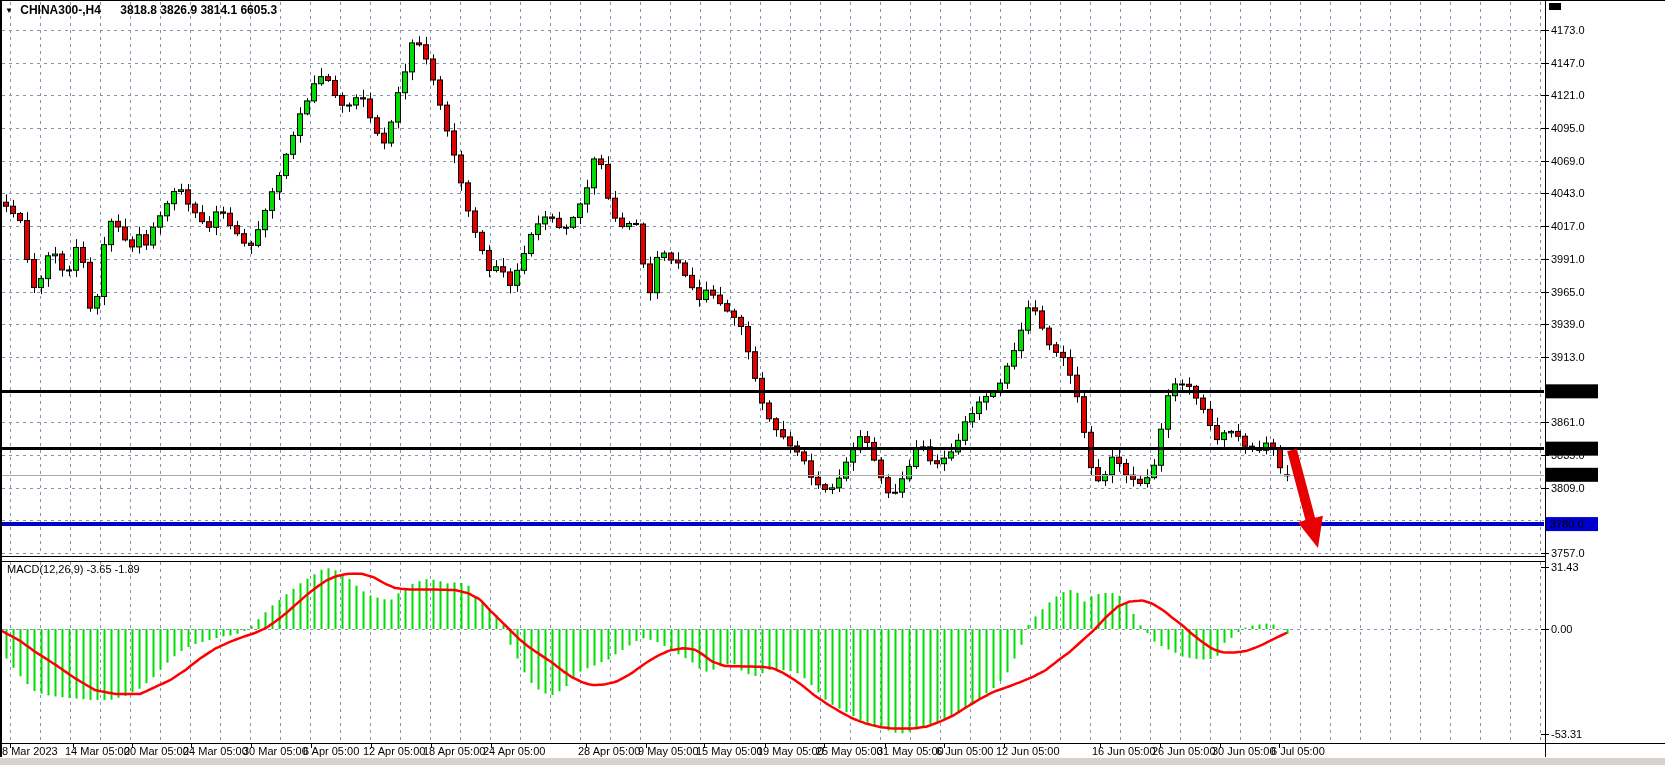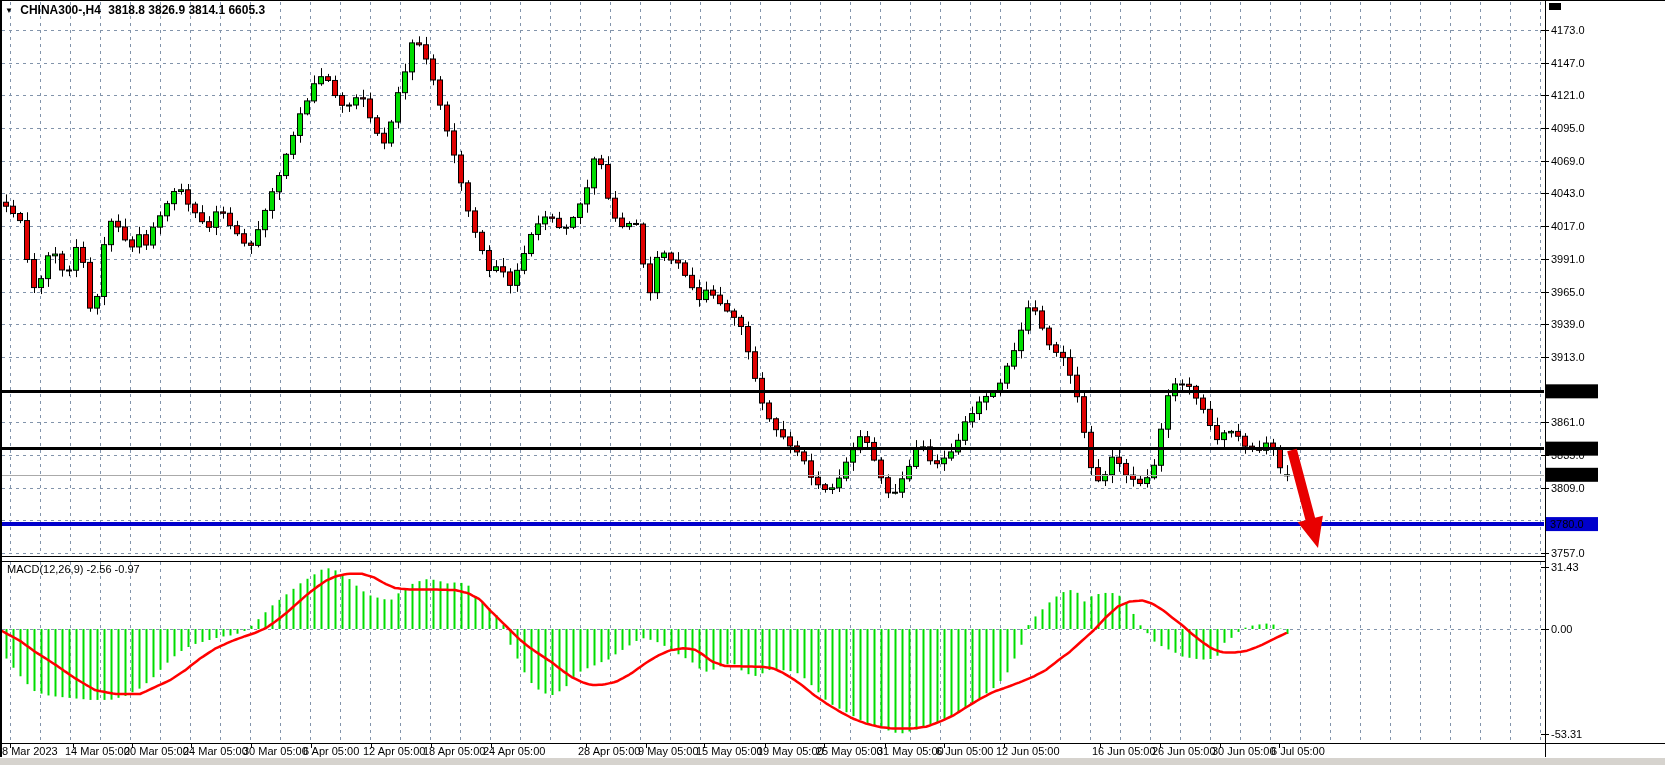--- a/index.html
+++ b/index.html
@@ -5,21 +5,21 @@
   html,body{margin:0;padding:0;background:#fff;}
   .chart-window{
     position:relative;width:1665px;height:765px;background:#ffffff;
     font-family:"Liberation Sans",sans-serif;overflow:hidden;
   }
   .ohlc-header{
     position:absolute;left:5px;top:3px;z-index:5;
     font-size:12px;font-weight:bold;color:#000;white-space:nowrap;
   }
   .ohlc-header .tri{font-size:8px;vertical-align:1px;margin-right:4px;}
-  .ohlc-header .sym{margin-right:4px;text-align:center;}
+  .ohlc-header .sym{margin-right:16px;text-align:center;}
   .macd-title{
     position:absolute;left:7px;top:563px;z-index:5;
     font-size:11px;color:#000;white-space:nowrap;
   }
   svg text{font-family:"Liberation Sans",sans-serif;font-size:11px;fill:#000;}
 </style>
 </head>
 <body>
 
 <div class="chart-window">
@@ -816,15 +816,15 @@
       <rect x="0" y="758" width="1665" height="7" fill="#d6d3ce"></rect>
     </svg>
 
   <div class="ohlc-header">
     <span class="tri">▼</span>
     <span class="sym">CHINA300-,H4</span>
     <span>3818.8 3826.9 3814.1 6605.3</span>
   </div>
 
   <div class="macd-title">
-    <span>MACD(12,26,9) -2.56 -0.97</span>
+    <span>MACD(12,26,9) -3.65 -1.89</span>
   </div>
 </div>
 
 </body></html>

